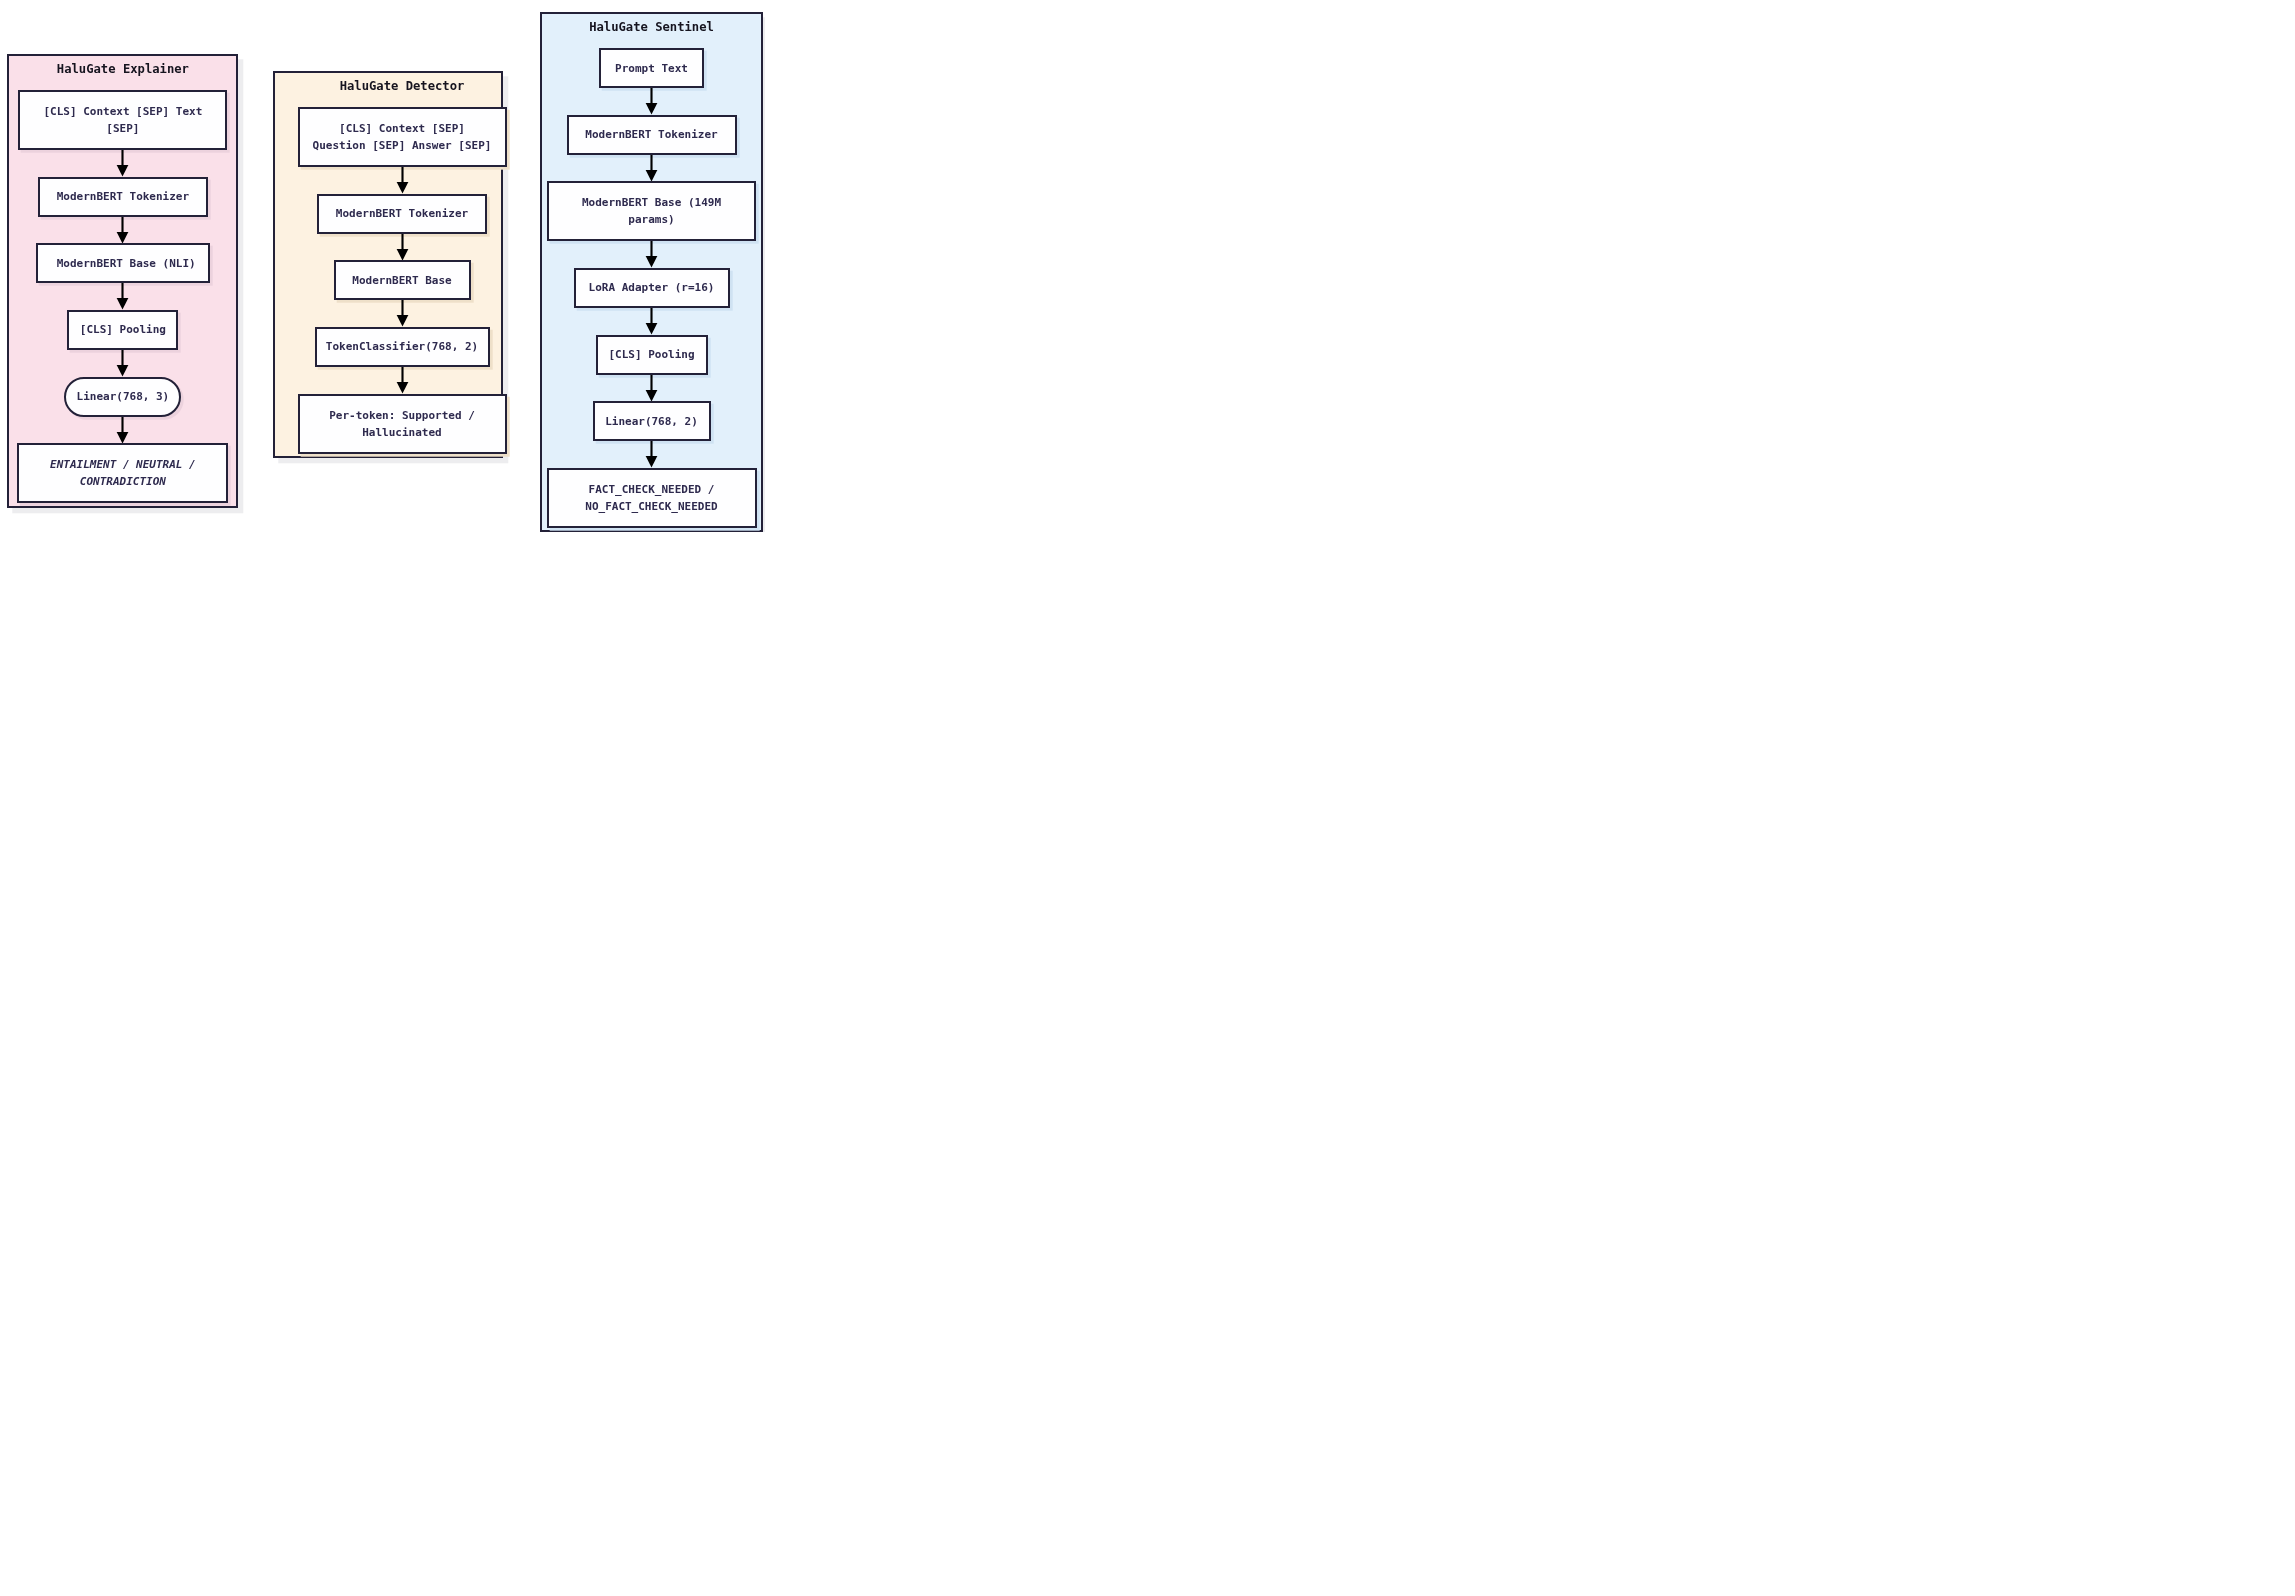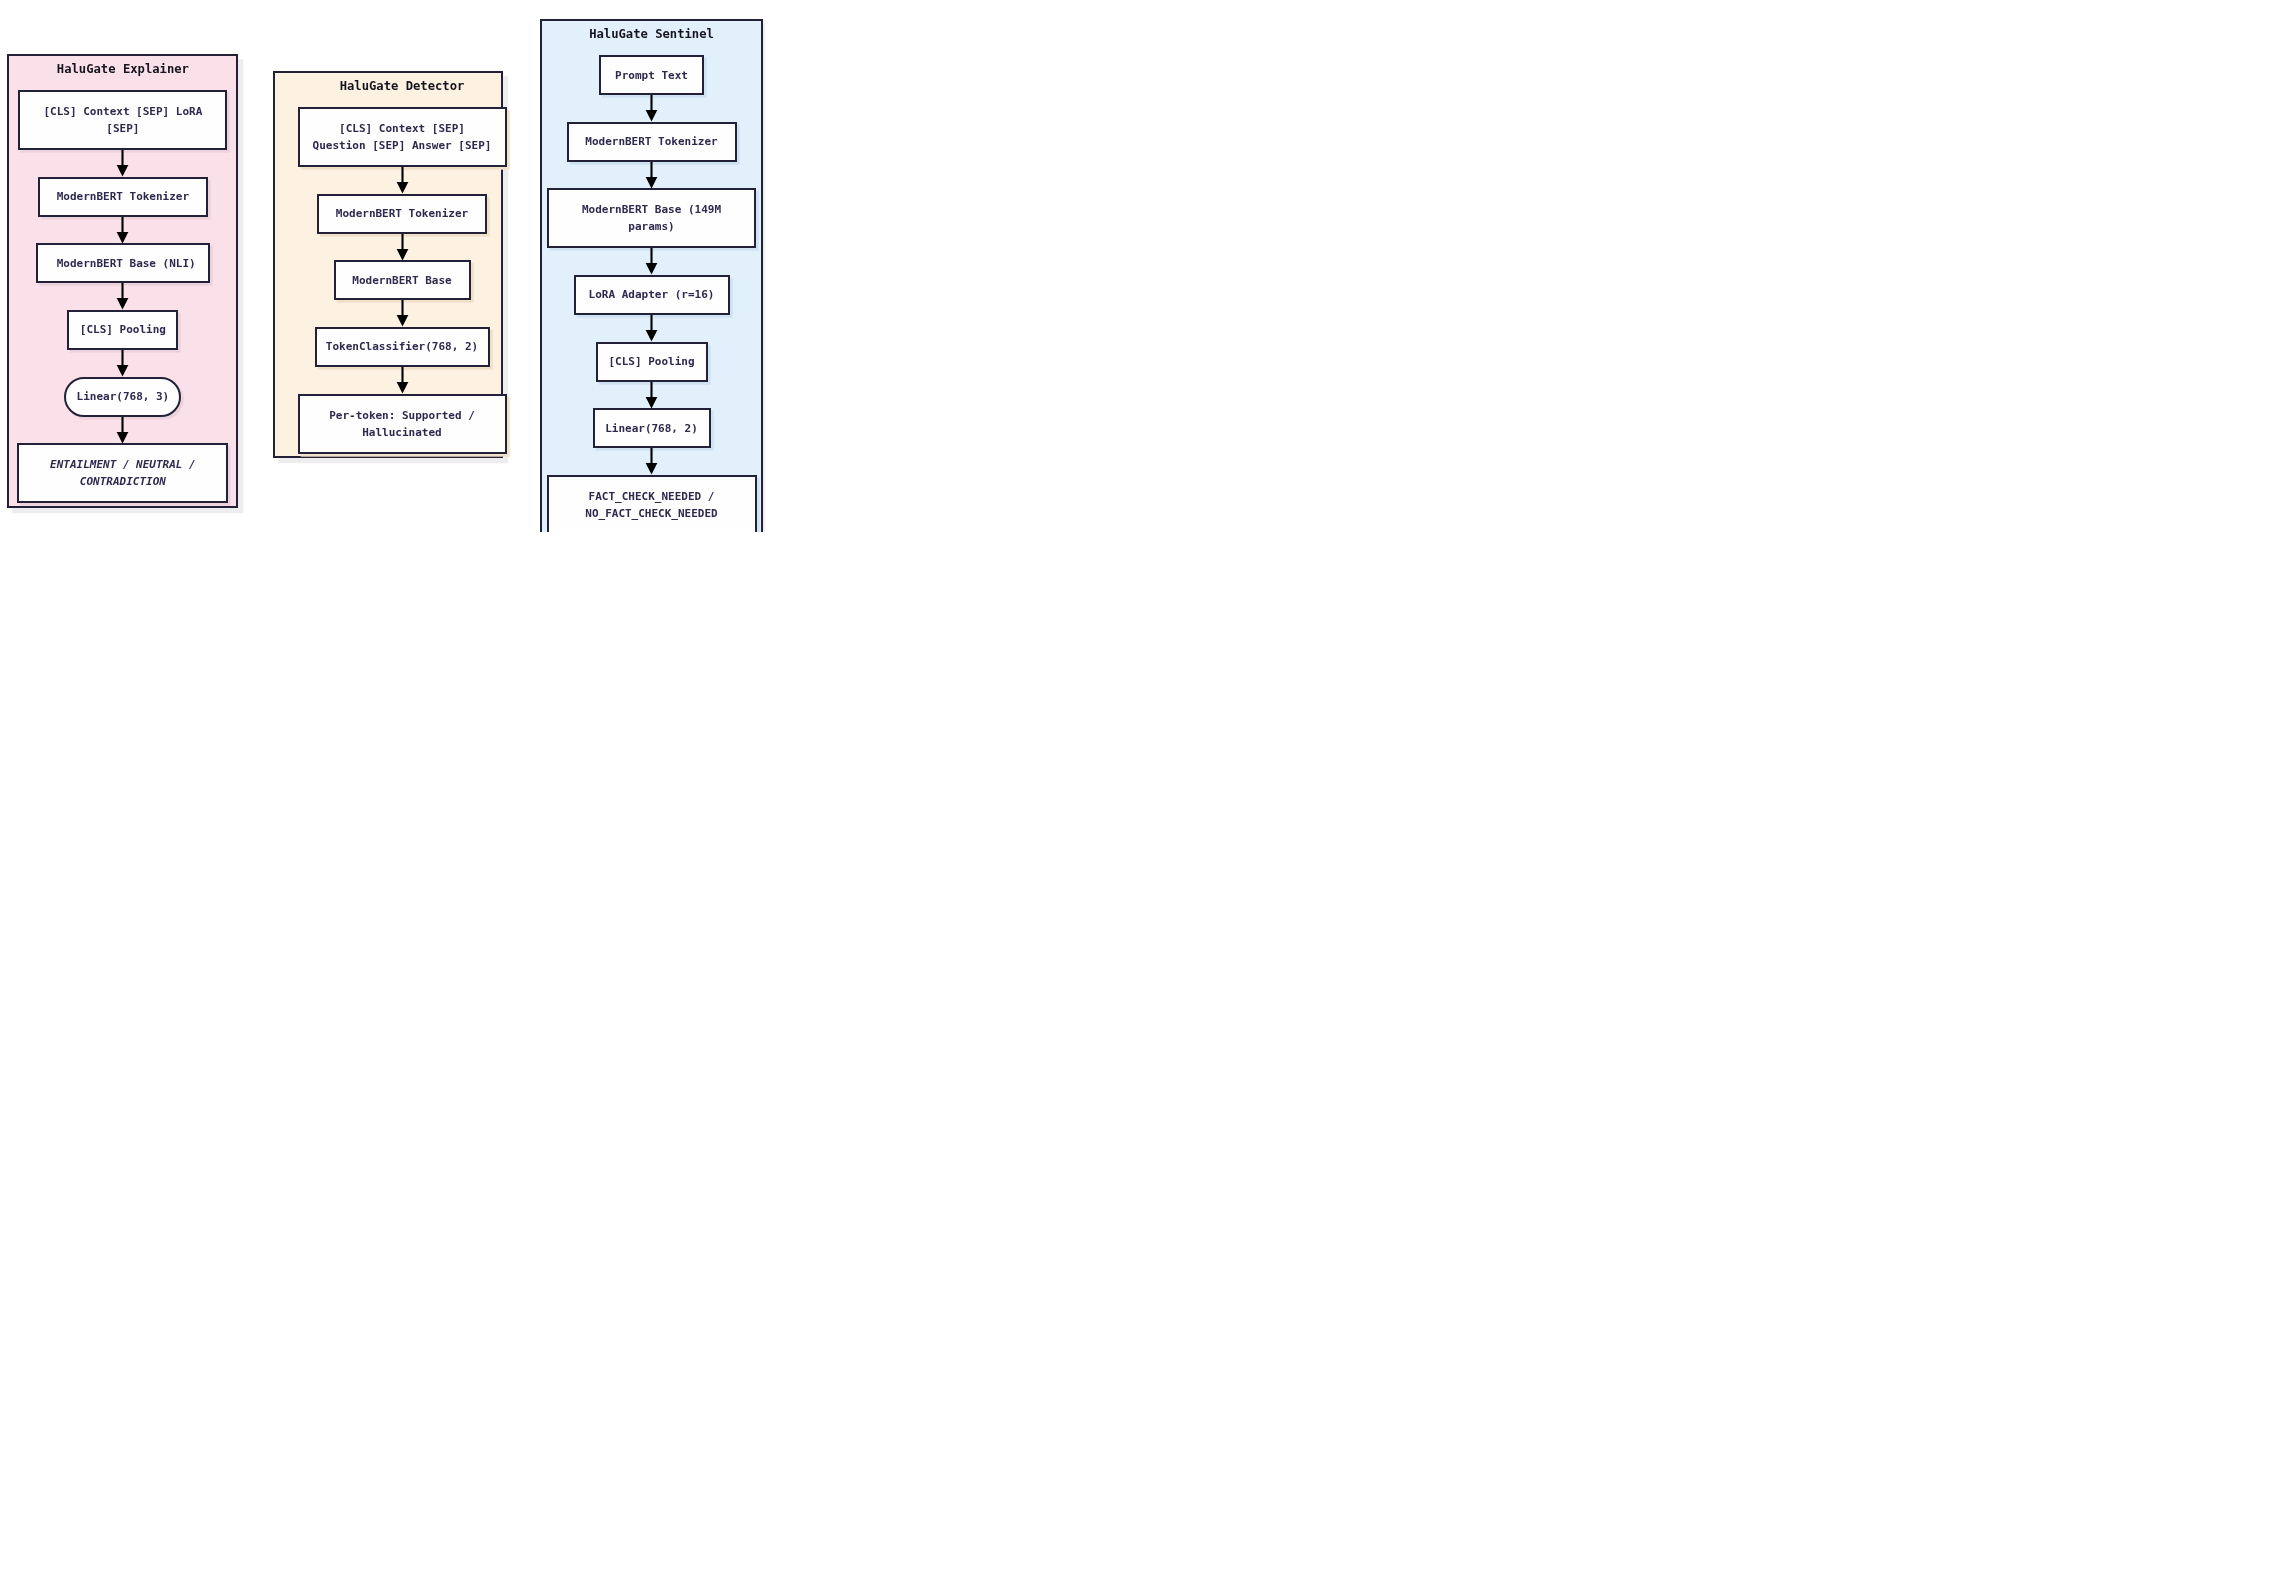--- a/index.html
+++ b/index.html
@@ -15,21 +15,21 @@
     position: absolute;
     border: 2.1px solid #232138;
     box-shadow: 5.3px 5.3px 0 #ededef;
     display: flex;
     flex-direction: column;
     align-items: center;
     box-sizing: border-box;
   }
   .panel-explainer { left: 7.4px;  top: 54px;  width: 231px; height: 454px; background: #fae0e9; --nshadow: #ecd2dd; }
   .panel-detector  { left: 273px; top: 71px; width: 230px; height: 387px; background: #fdf2e1; padding-left: 28px; --nshadow: #eee0c9; }
-  .panel-sentinel  { left: 540px; top: 19px; width: 223px; height: 520px; background: #e2f0fb; --nshadow: #cfe2f2; }
+  .panel-sentinel  { left: 540px; top: 12px; width: 223px; height: 520px; background: #e2f0fb; --nshadow: #cfe2f2; }
   .panel-title {
     margin-top: 6.4px;
     margin-bottom: 12.8px;
     height: 15px;
     line-height: 15px;
     font-size: 12.2px;
     font-weight: 600;
     color: #16141f;
     text-align: center;
     white-space: nowrap;
@@ -60,21 +60,21 @@
   .w329 { width: 175px; } .w393 { width: 209px; } .w394 { width: 209px; }
   .w396 { width: 210px; } .w397 { width: 211px; font-style: italic; }
 </style>
 </head>
 <body>
 
 <div class="canvas">
 
   <section class="panel panel-explainer">
     <div class="panel-title">HaluGate Explainer</div>
-    <div class="node h2 w394">[CLS] Context [SEP] LoRA [SEP]</div>
+    <div class="node h2 w394">[CLS] Context [SEP] Text [SEP]</div>
     <svg class="arrow" width="15" height="26.6" viewBox="0 0 28 50">
         <line x1="14" y1="0" x2="14" y2="30" stroke="#000000" stroke-width="4"></line>
         <polygon points="3,28 25,28 14,50" fill="#000000"></polygon>
       </svg>
     <div class="node h1 w319">ModernBERT Tokenizer</div>
     <svg class="arrow" width="15" height="26.6" viewBox="0 0 28 50">
         <line x1="14" y1="0" x2="14" y2="30" stroke="#000000" stroke-width="4"></line>
         <polygon points="3,28 25,28 14,50" fill="#000000"></polygon>
       </svg>
     <div class="node h1 w328">ModernBERT Base (NLI)</div>

